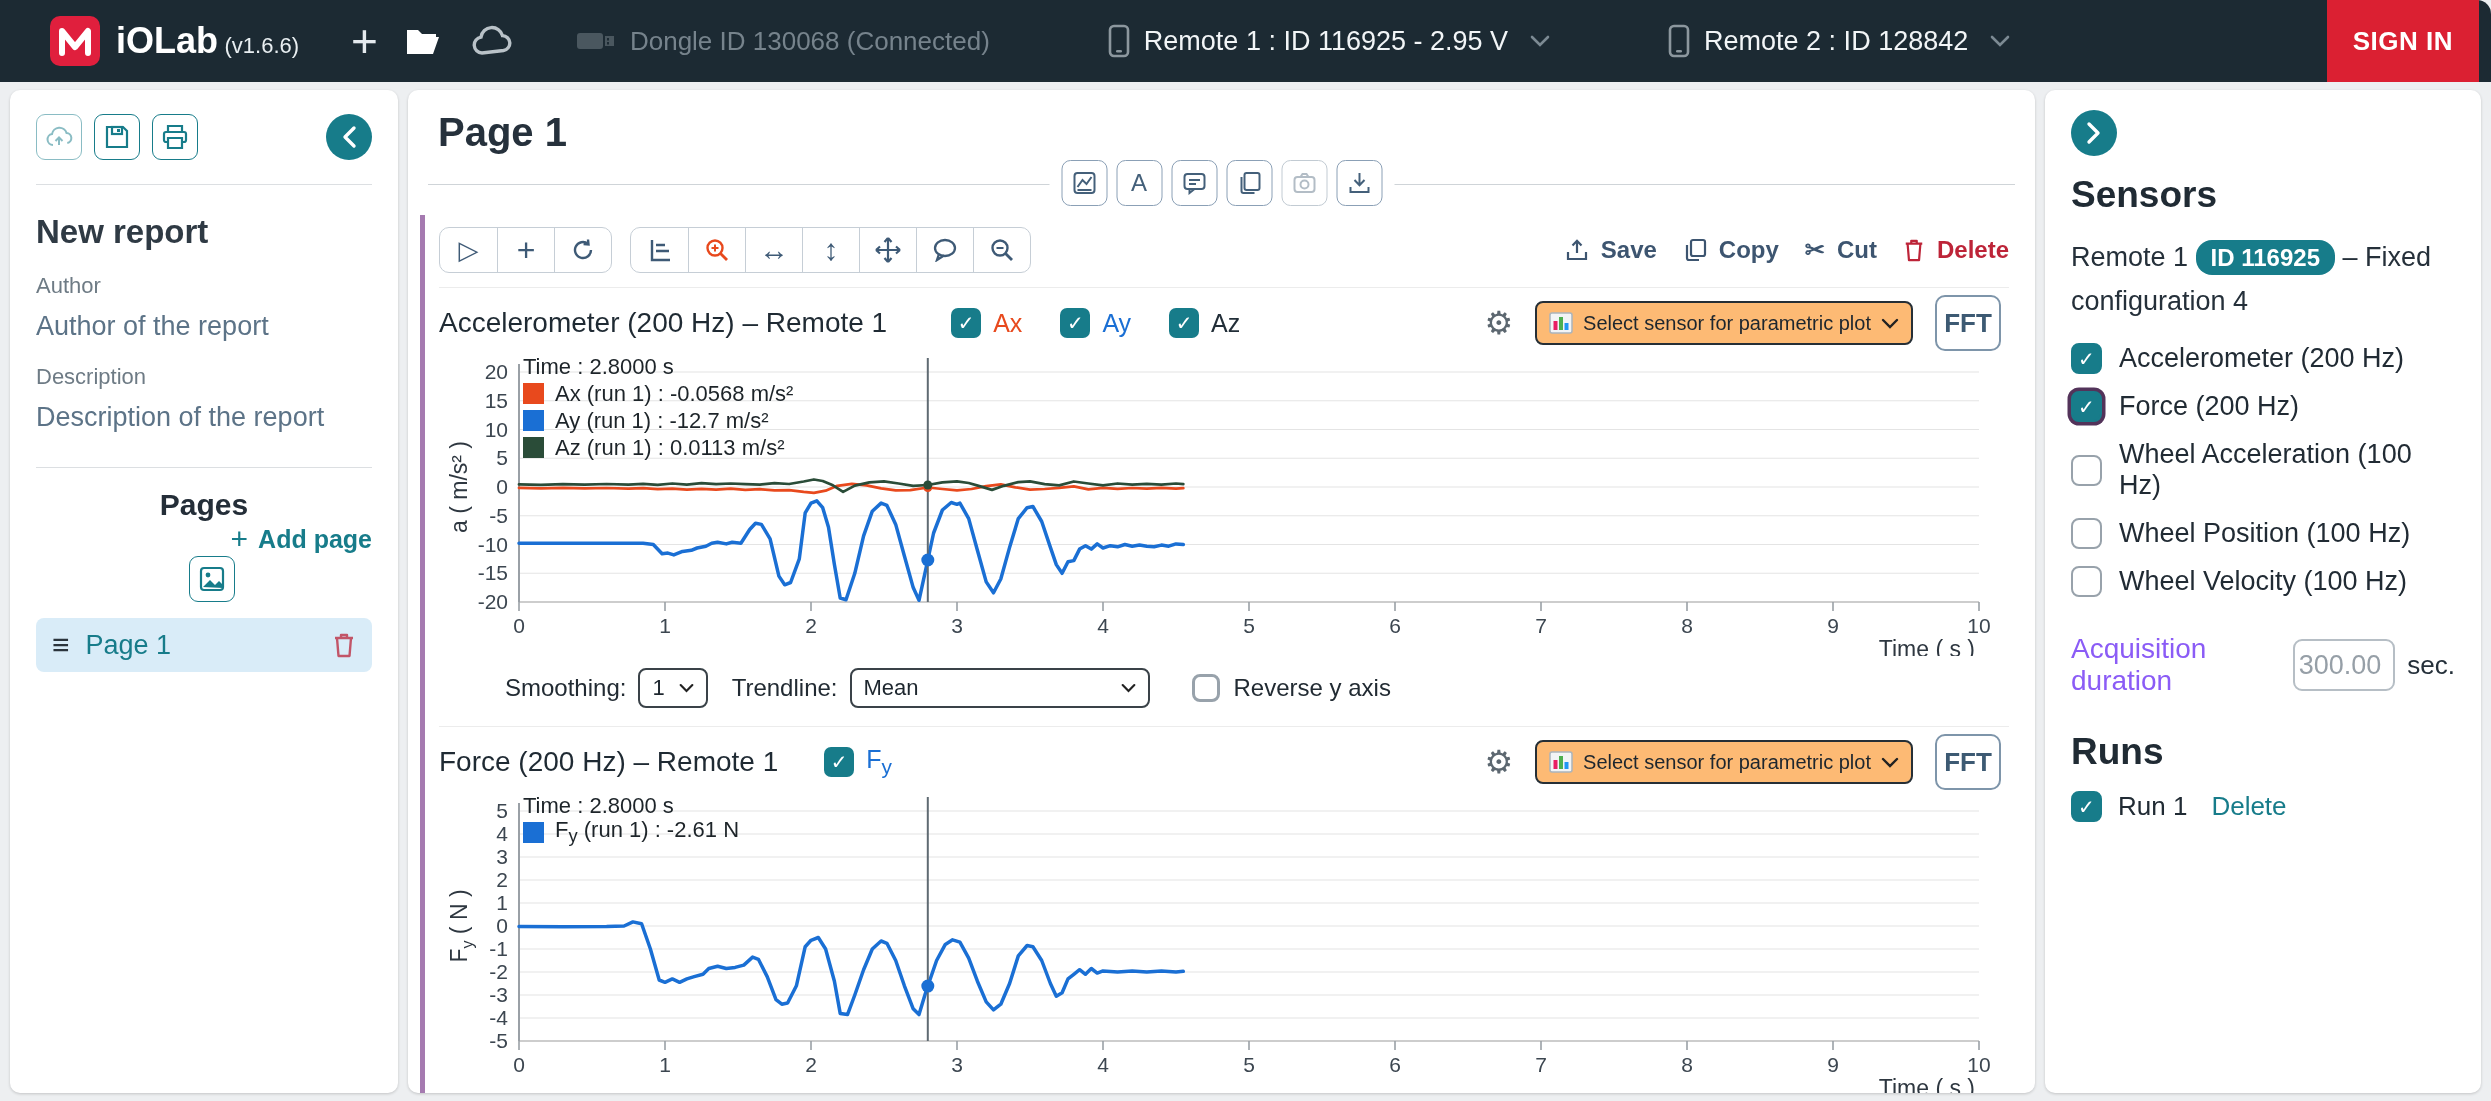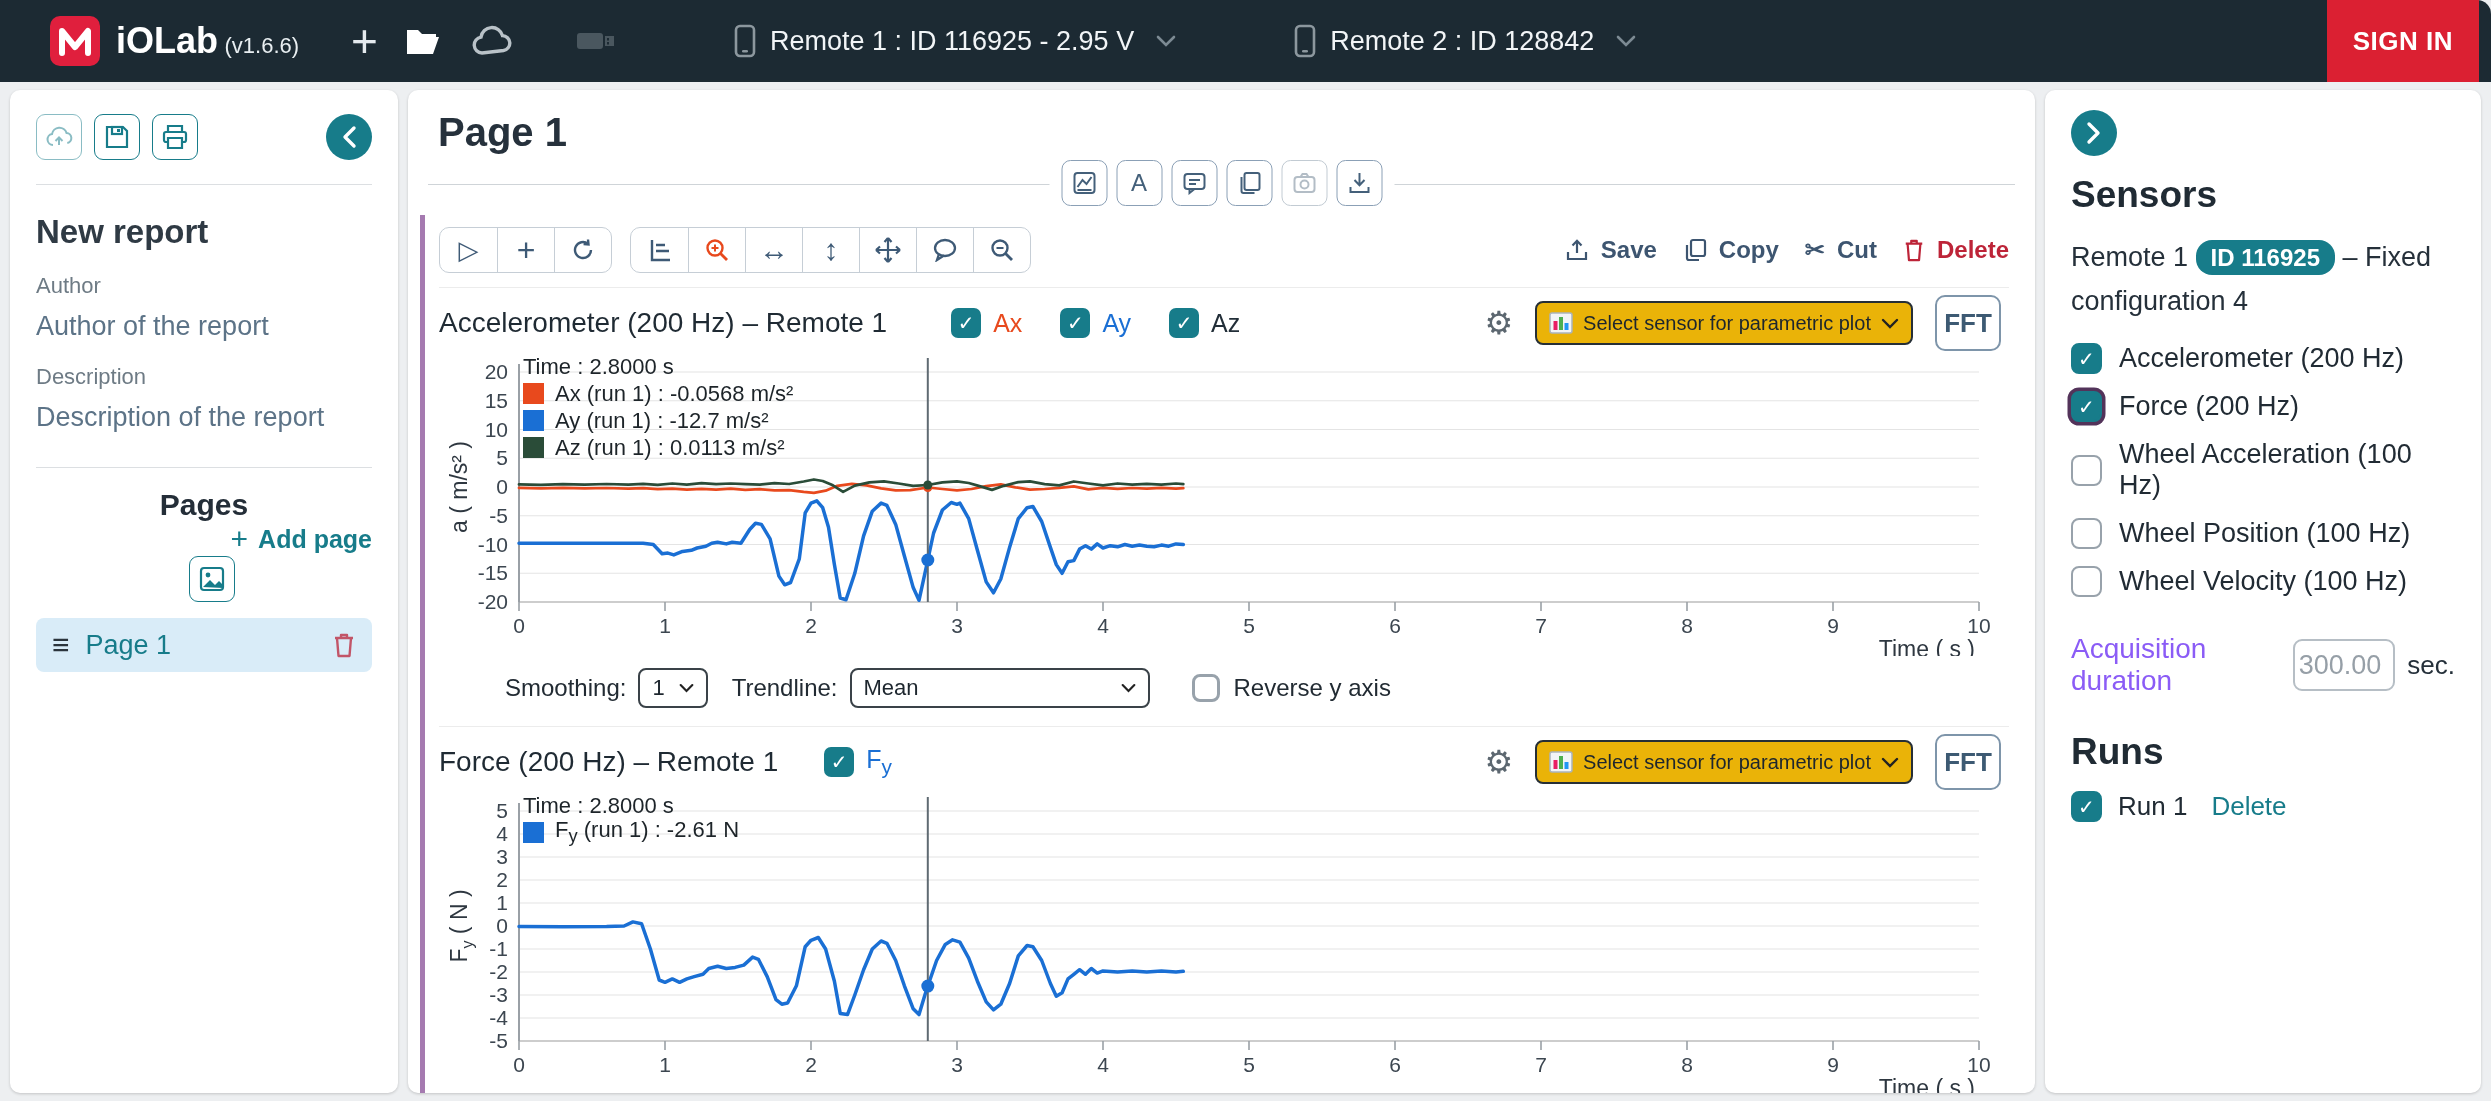--- a/index.html
+++ b/index.html
@@ -67,21 +67,21 @@
   hr.soft { border: none; border-top: 1.5px solid #ececec; margin-top: 14px; }
 
   .sec-head { display: flex; align-items: center; height: 62px; margin-top: 4px; }
   .sec-title { font-size: 28px; color: #1f2a33; }
   .cbx-group { display: flex; align-items: center; gap: 38px; margin-left: 64px; }
   .cbx-item { display: flex; align-items: center; gap: 12px; cursor: pointer; }
   .cbx { width: 30px; height: 30px; border-radius: 7px; background: #177c8a; display: flex; align-items: center; justify-content: center; color: #fff; font-size: 20px; }
   .cbx-lab { font-size: 25px; }
   .sec-right { margin-left: auto; display: flex; align-items: center; gap: 22px; margin-right: 8px; }
   .gear { color: #5c6770; font-size: 32px; cursor: pointer; display: flex; }
-  .param-select { height: 44px; border: 2px solid #262f36; border-radius: 8px; display: flex; align-items: center; gap: 10px; padding: 0 12px; cursor: pointer; background: #eab308; }
+  .param-select { height: 44px; border: 2px solid #262f36; border-radius: 8px; display: flex; align-items: center; gap: 10px; padding: 0 12px; cursor: pointer; background: #fdba74; }
   .param-select .txt { font-size: 20px; color: #1d262e; }
   .fft-btn { width: 66px; height: 56px; border: 2px solid #7e95aa; border-radius: 10px; background: #fff; color: #3d5a73; font-weight: bold; font-size: 26px; display: flex; align-items: center; justify-content: center; cursor: pointer; }
 
   .chart { position: relative; height: 300px; margin-top: 2px; }
   .chart svg { position: absolute; left: 0; top: 0; }
   .legend { position: absolute; left: 84px; top: -2px; z-index: 2; font-size: 22px; color: #1d2429; }
   .lg-row { display: flex; align-items: center; gap: 11px; height: 27px; }
   .lg-sq { width: 21px; height: 21px; flex: none; }
   svg text { font-family: "Liberation Sans", sans-serif; }
 
@@ -138,20 +138,21 @@
         <path d="M12 28 a8 8 0 0 1 -1 -15.9 a11 11 0 0 1 21.5 -1.5 a7.5 7.5 0 0 1 1 14.9 z" fill="none" stroke="#b9c2c8" stroke-width="3.4"></path>
       </svg>
   </div>
   <div class="dongle">
     <svg width="40" height="22" viewBox="0 0 40 22">
         <rect x="1" y="3" width="26" height="16" rx="3" fill="#4a575f"></rect>
         <rect x="29" y="6" width="9" height="10" fill="#4a575f"></rect>
         <rect x="31" y="8" width="2" height="2.5" fill="#1c2a33"></rect>
         <rect x="31" y="12" width="2" height="2.5" fill="#1c2a33"></rect>
       </svg>
+    <span>Dongle ID 130068 (Connected)</span>
   </div>
   <div class="remote">
     <svg width="22" height="34" viewBox="0 0 22 34">
         <rect x="2" y="2" width="18" height="30" rx="4" fill="none" stroke="#8c979e" stroke-width="2.6"></rect>
         <rect x="8" y="26" width="6" height="2.6" rx="1.3" fill="#8c979e"></rect>
       </svg>
     <span>Remote 1 : ID 116925 - 2.95 V</span>
     <svg class="chev" width="20" height="12" viewBox="0 0 20 12">
         <polyline points="2,2 10,10 18,2" fill="none" stroke="#7c8a93" stroke-width="2.6" stroke-linecap="round"></polyline>
       </svg>

